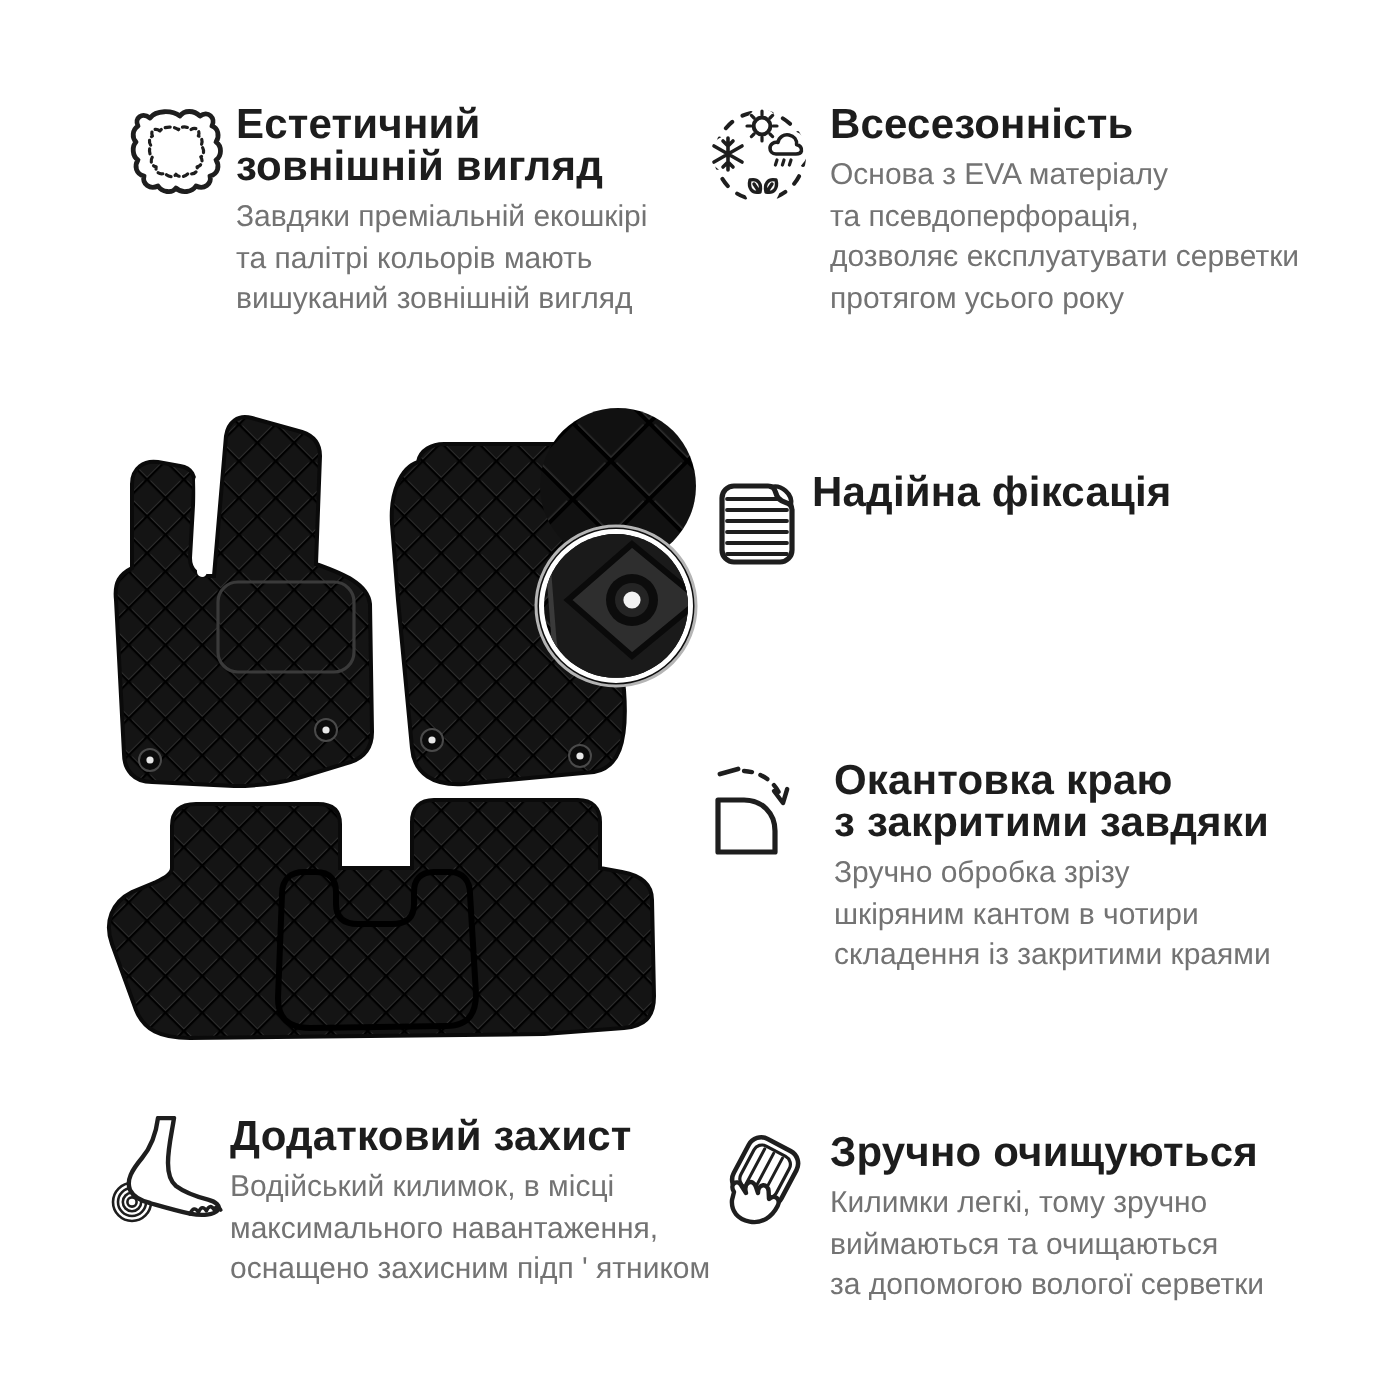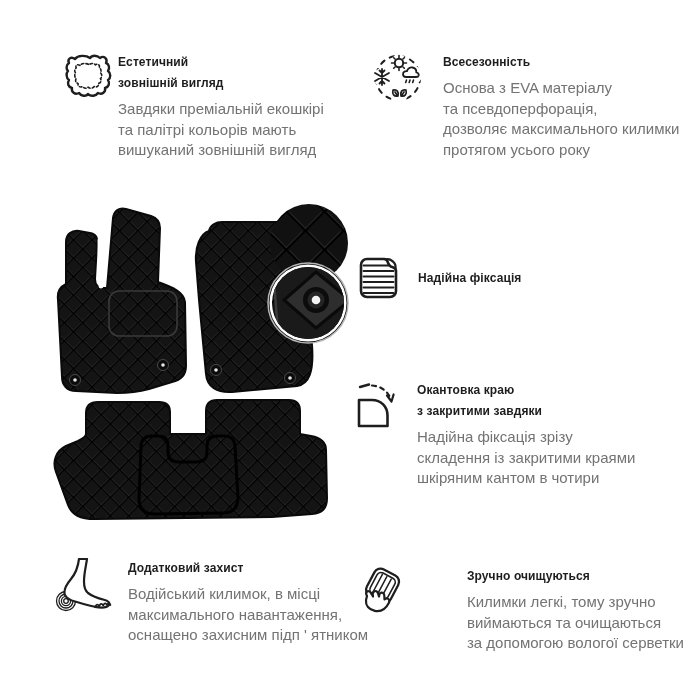--- a/index.html
+++ b/index.html
@@ -5,21 +5,21 @@
   html,body{margin:0;padding:0;background:#fff;}
   .canvas{
     position:relative;width:700px;height:700px;background:#ffffff;
     font-family:"Liberation Sans", sans-serif;overflow:hidden;
   }
   .feature{position:absolute;display:flex;align-items:flex-start;}
   .icon-box{flex:0 0 auto;}
   .icon-box svg{display:block;}
   .txt{min-width:0;}
   .title-line{
-    font-size:12px;font-weight:700;color:#1d1d1d;line-height:21px;
+    font-size:21px;font-weight:700;color:#1d1d1d;line-height:21px;
     letter-spacing:.1px;white-space:nowrap;
   }
   .body-line{
     font-size:15px;font-weight:400;color:#737373;line-height:20.5px;
     white-space:nowrap;
   }
   .body-wrap{margin-top:5px;}
   .mats-svg{position:absolute;left:0;top:0;}
 </style>
 </head>
@@ -119,21 +119,21 @@
       <div class="title-line">Естетичний</div>
       <div class="title-line">зовнішній вигляд</div>
       <div class="body-wrap">
         <div class="body-line">Завдяки преміальній екошкірі</div>
         <div class="body-line">та палітрі кольорів мають</div>
         <div class="body-line">вишуканий зовнішній вигляд</div>
       </div>
     </div>
   </div>
 
-  <div class="feature" style="left:372px;top:52px;width:320px;gap:19px;">
+  <div class="feature" style="left:354px;top:52px;width:320px;gap:9px;">
     <div class="icon-box">
       <svg width="52" height="52" viewBox="0 0 52 52" fill="none" stroke="#1e1e1e" stroke-width="2" stroke-linecap="round" stroke-linejoin="round">
         <circle cx="26" cy="26" r="22" stroke-dasharray="4.5 6" stroke-width="2"></circle>
         <circle cx="27" cy="11" r="8.5" fill="#ffffff" stroke="none"></circle>
         <circle cx="10" cy="25" r="9" fill="#ffffff" stroke="none"></circle>
         <circle cx="40" cy="23" r="10" fill="#ffffff" stroke="none"></circle>
         <circle cx="27" cy="42" r="9" fill="#ffffff" stroke="none"></circle>
 
         <circle cx="27" cy="11" r="4.2"></circle>
         <path d="M27 3.5 V5.5 M27 16.5 V18.5 M19.5 11 H21.5 M32.5 11 H34.5 M21.7 5.7 L23 7 M31 15 L32.3 16.3 M32.3 5.7 L31 7 M23 15 L21.7 16.3" stroke-width="1.6"></path>
@@ -145,27 +145,27 @@
 
         <path d="M21 38 C25 37 27 40 26 44 C22 45 20 42 21 38 Z M23 40 L25 43" stroke-width="1.7"></path>
         <path d="M34 38 C30 37 28 40 29 44 C33 45 35 42 34 38 Z M32 40 L30 43" stroke-width="1.7"></path>
       </svg>
     </div>
     <div class="txt">
       <div class="title-line">Всесезонність</div>
       <div class="body-wrap">
         <div class="body-line">Основа з EVA матеріалу</div>
         <div class="body-line">та псевдоперфорація,</div>
-        <div class="body-line">дозволяє максимального килимки</div>
+        <div class="body-line">дозволяє експлуатувати серветки</div>
         <div class="body-line">протягом усього року</div>
       </div>
     </div>
   </div>
 
-  <div class="feature" style="left:354px;top:252px;width:320px;gap:12px;align-items:center;">
+  <div class="feature" style="left:354px;top:236px;width:320px;">
     <div class="icon-box">
       <svg width="52" height="52" viewBox="0 0 52 52" fill="none" stroke="#1e1e1e" stroke-width="2.6" stroke-linecap="round" stroke-linejoin="round">
         <path d="M13 7 L30 7 C32.2 7 33.3 8.2 33.8 10.2 C34.4 12.6 36.4 14.6 38.8 15.2
                  C40.8 15.7 42 16.8 42 19 L42 39 C42 42.3 39.3 45 36 45 L13 45
                  C9.7 45 7 42.3 7 39 L7 13 C7 9.7 9.7 7 13 7 Z"></path>
         <path d="M31.5 7.5 C36.5 6 42.5 11 41.5 16.5" stroke-width="2.2"></path>
         <path d="M9.5 13.5 H36 M9.5 19 H39.5 M9.5 24.5 H39.5 M9.5 30 H39.5 M9.5 35.5 H39.5 M9.5 41 H39.5" stroke-width="1.9"></path>
       </svg>
     </div>
     <div class="txt">
@@ -179,28 +179,28 @@
         <path d="M8 20 H21 C30 20 36.5 26.5 36.5 35.5 V46 H8 Z"></path>
         <path d="M9 7 L18 4.5" stroke-width="2.4"></path>
         <path d="M21 5.5 C30 6 37.5 11.5 40 20" stroke-width="2.2" stroke-dasharray="4 4.5"></path>
         <path d="M36 15.5 L40.5 21.5 L42.6 14.5" stroke-width="2.2" fill="none"></path>
       </svg>
     </div>
     <div class="txt">
       <div class="title-line">Окантовка краю</div>
       <div class="title-line">з закритими завдяки</div>
       <div class="body-wrap">
-        <div class="body-line">Надійна фіксація зрізу</div>
+        <div class="body-line">Зручно обробка зрізу</div>
+        <div class="body-line">шкіряним кантом в чотири</div>
         <div class="body-line">складення із закритими краями</div>
-        <div class="body-line">шкіряним кантом в чотири</div>
-      </div>
-    </div>
-  </div>
-
-  <div class="feature" style="left:54px;top:558px;width:310px;gap:16px;">
+      </div>
+    </div>
+  </div>
+
+  <div class="feature" style="left:54px;top:558px;width:310px;gap:3px;">
     <div class="icon-box">
       <svg width="58" height="56" viewBox="0 0 58 56" fill="none" stroke="#1e1e1e" stroke-width="2.2" stroke-linecap="round" stroke-linejoin="round">
         <g stroke-width="1.3">
           <circle cx="12" cy="43" r="9.5" fill="#ffffff"></circle>
           <circle cx="12" cy="43" r="7"></circle>
           <circle cx="12" cy="43" r="4.6"></circle>
           <circle cx="12" cy="43" r="2.3"></circle>
         </g>
         <path d="M25 1 C24 9 22 15 17 21 C12 27 9 32 11 37 C13 41 17 42.5 21 43.5
                  C27 45.2 33 47 41 48.8 C47 50 53 49.6 55 47 C56.3 45 54 42.8 50 41.8
@@ -211,21 +211,21 @@
     <div class="txt">
       <div class="title-line">Додатковий захист</div>
       <div class="body-wrap">
         <div class="body-line">Водійський килимок, в місці</div>
         <div class="body-line">максимального навантаження,</div>
         <div class="body-line">оснащено захисним підп ' ятником</div>
       </div>
     </div>
   </div>
 
-  <div class="feature" style="left:354px;top:566px;width:330px;gap:9px;justify-content:space-between;">
+  <div class="feature" style="left:354px;top:566px;width:330px;gap:9px;">
     <div class="icon-box">
       <svg width="52" height="52" viewBox="0 0 52 52" fill="none" stroke="#1e1e1e" stroke-width="2.3" stroke-linecap="round" stroke-linejoin="round">
         <g transform="rotate(28 29 20)">
           <rect x="15" y="5" width="27" height="30" rx="7" fill="#ffffff"></rect>
           <rect x="18.5" y="8.5" width="20" height="23" rx="4.5" stroke-width="1.6"></rect>
           <path d="M23 10 V30 M28 10 V30 M33 10 V30" stroke-width="1.5"></path>
         </g>
         <path d="M13 30 C10.5 26 14.5 23.5 16.5 26.5 L19 30.5 C17.5 25 22.5 23 24 27.5 L25 30.5
                  C25 25.5 30 25.5 30.3 29.5 L30.5 33.5 C33.5 31 36.5 33.5 34.8 37
                  C32 42.5 27 46 20.8 44.8 C14.8 43.6 11.5 39.5 12 34 Z" fill="#ffffff" stroke-width="2.2"></path>

